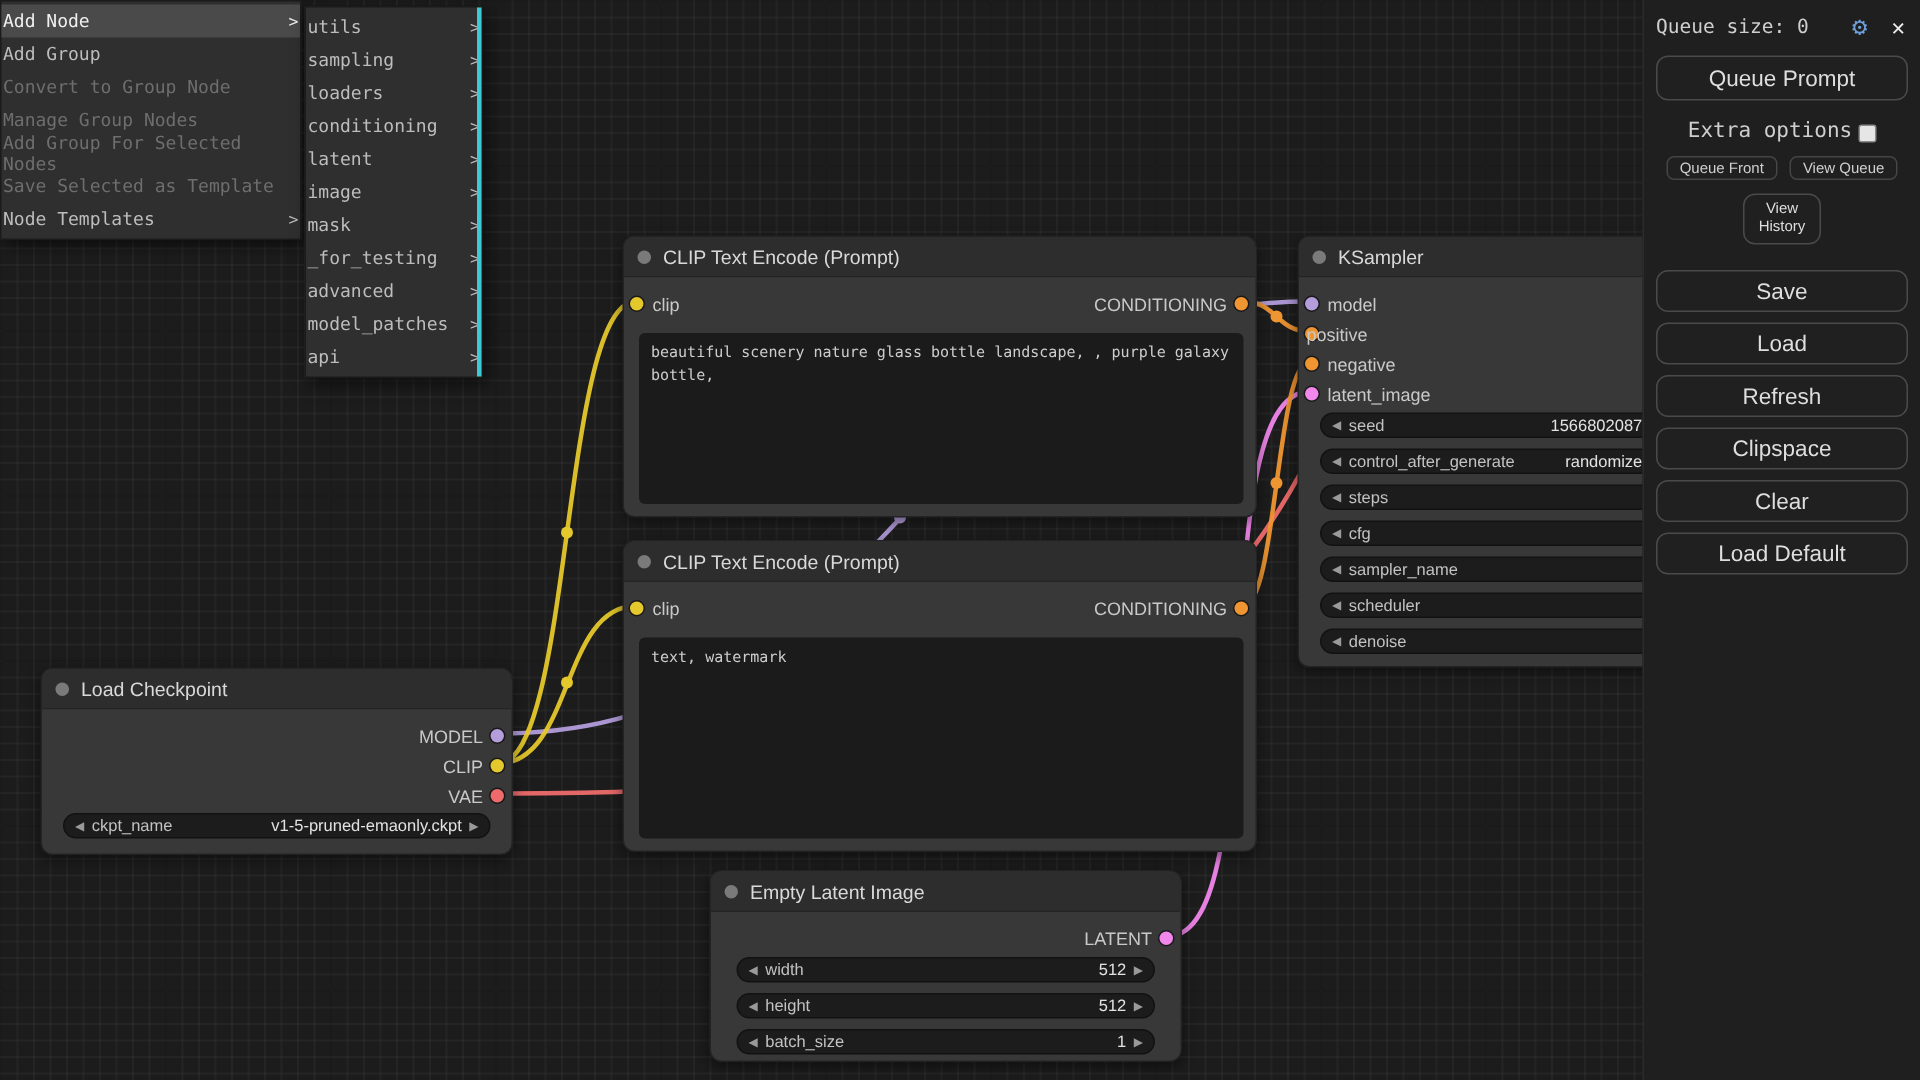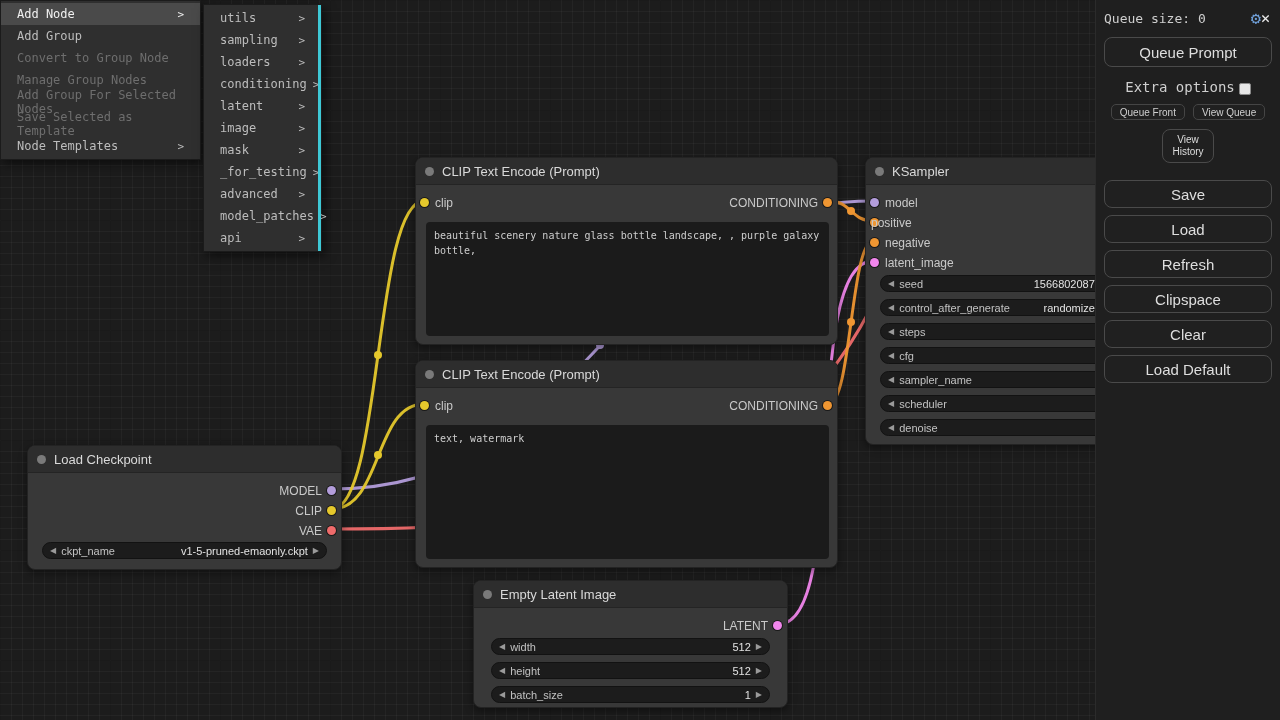--- a/index.html
+++ b/index.html
@@ -27,30 +27,30 @@
   .title-dot{width:9px;height:9px;border-radius:50%;background:#7a7a7a;flex:none}
   .node-title{font-size:13px;color:#d9d9d9;white-space:nowrap}
   .port{position:absolute;width:9px;height:9px;border-radius:50%;box-shadow:0 0 0 1px rgba(0,0,0,.55)}
   .plabel{position:absolute;font-size:12px;color:#c9c9c9;white-space:nowrap}
   .widget{position:absolute;height:17px;background:#1c1c1c;border:1px solid #121212;border-radius:9px;display:flex;align-items:center;font-size:11px;color:#c2c2c2;padding:0 7px;gap:5px;overflow:hidden;white-space:nowrap}
   .warrow{font-size:8px;color:#9a9a9a;line-height:1;flex:none}
   .wvalue{margin-left:auto;color:#e2e2e2}
   .prompt{position:absolute;background:#1b1b1b;border-radius:4px;padding:6px 8px;font:10px/1.5 "DejaVu Sans Mono",monospace;color:#cdcdcd;white-space:pre-wrap;overflow:hidden}
 
   .menu{position:absolute;background:#2f2f2f;border:1px solid #1b1b1b;box-shadow:3px 4px 10px rgba(0,0,0,.55);font-family:"DejaVu Sans Mono",monospace;font-size:12px;padding:2px 0;z-index:30}
-  .menu-item{height:22px;display:flex;align-items:center;padding:0 16px;color:#bdbdbd;gap:6px}
+  .menu-item{height:22px;display:flex;align-items:center;padding:0 1px;color:#bdbdbd;gap:6px}
   .menu-item .marrow{margin-left:auto;font-size:11px}
   .menu-item.disabled{color:#6e6e6e}
   .menu-item.hover{background:#4a4a4a;color:#f0f0f0}
   .ctx-main{left:0;top:2;width:201px}
   .ctx-sub{left:203px;top:4px;width:119px}
   .submenu-scroll{position:absolute;top:0;right:0;width:3px;height:100%;background:var(--accent)}
 
   .sidebar{position:absolute;top:0;right:0;width:185px;height:720px;background:#1f1f1f;border-left:1px solid #2b2b2b;display:flex;flex-direction:column;align-items:center;font-family:"DejaVu Sans Mono",monospace;color:#cfcfcf;z-index:20}
-  .queue-row{width:100%;display:flex;align-items:center;padding:10px 10px 2px 8px;font-size:13px;gap:0}
+  .queue-row{width:100%;display:flex;align-items:center;padding:10px 10px 2px 8px;font-size:13px;gap:16px}
   .gear{color:var(--gear);font-size:17px;margin-left:auto;line-height:1;cursor:pointer}
   .close{color:#ececec;font-size:15px;line-height:1;cursor:pointer}
   .btn{background:#202020;border:1px solid #4a4a4a;border-radius:8px;color:#dedede;font-family:Liberation Sans, sans-serif;display:flex;align-items:center;justify-content:center;cursor:pointer}
   .btn-queue{width:168px;height:30px;font-size:15px;margin-top:8px}
   .extra-row{display:flex;align-items:flex-end;gap:4px;font-size:14px;margin-top:12px}
   .checkbox{width:12px;height:12px;background:#e6e6e6;border:1px solid #8a8a8a;border-radius:2px;cursor:pointer}
   .small-row{display:flex;gap:8px;margin-top:9px}
   .btn-small{font-size:10px;height:16px;padding:0 8px;border-radius:5px;border:1px solid #454545;color:#cfcfcf}
   .btn-history{width:52px;height:34px;font-size:10px;text-align:center;margin-top:9px;line-height:1.25;padding:2px}
   .btn-big{width:168px;height:28px;font-size:15px;margin-top:7px}

